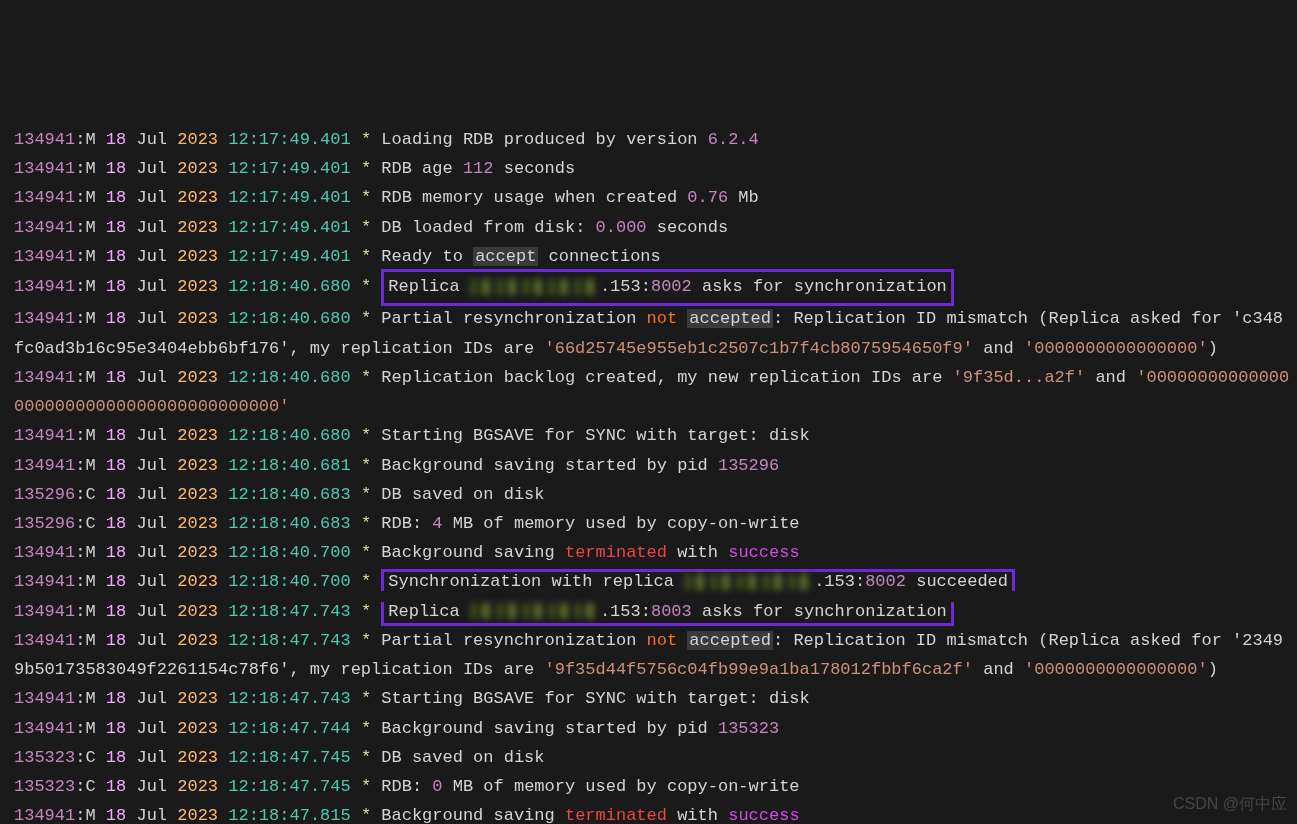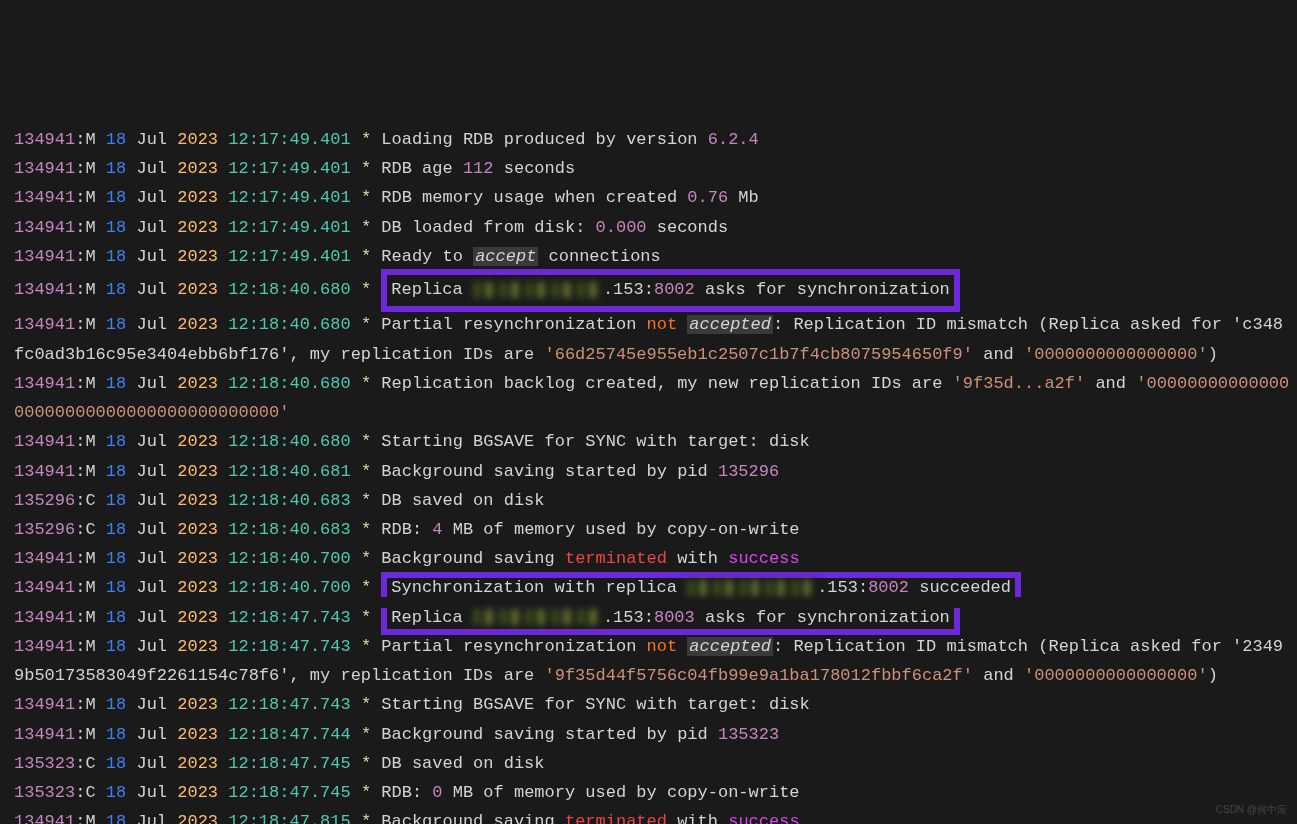--- a/index.html
+++ b/index.html
@@ -10,35 +10,35 @@
       line-height: 1.72;
       color: #d4d4d4;
       padding: 8px 4px 8px 14px;
       white-space: pre-wrap;
       overflow-x: hidden;
     }
     .line { display: block; white-space: pre-wrap; word-break: break-all; }
     .pid { color: #c586c0; }
     .colon { color: #d4d4d4; }
     .role { color: #d4d4d4; }
-    .day { color: #3b82f6; }
+    .day { color: #f0abfc; }
     .month { color: #d4d4d4; }
     .year { color: #fdba74; }
     .ts { color: #4ec9b0; text-align: center; }
     .star { color: #dcdcaa; }
     .txt { color: #d4d4d4; }
     .num { color: #c586c0; text-align: right; }
     .port { color: #c586c0; }
     .str { color: #ce9178; }
     .kw-not { color: #f97316; }
-    .kw-acc { background: #3a3a3a; padding: 0 2px; font-style: italic; }
+    .kw-acc { background: #3a3a3a; padding: 0 2px; }
     .kw-term { color: #ef4444; }
     .kw-succ { color: #d946ef; margin-top: 24px; }
     .redbox {
-      border: 6px solid #6d28d9;
+      border: 3px solid #6d28d9;
       padding: 0 4px 2px 4px;
       display: inline-block;
       margin: -2px 0;
     }
     .censor {
       display: inline-block;
       width: 130px;
       height: 16px;
       vertical-align: middle;
       background: #1a1a1a;
@@ -48,21 +48,21 @@
     .censor::before {
       content: "";
       position: absolute;
       inset: 0;
       background: repeating-linear-gradient(90deg, #3a4a1a 0, #3a4a1a 8px, #1a1a1a 8px, #1a1a1a 12px, #5a6a2a 12px, #5a6a2a 20px, #1a1a1a 20px, #1a1a1a 26px);
     }
     .watermark {
       position: fixed;
       bottom: 6px;
       right: 10px;
-      font-size: 10px;
+      font-size: 16px;
       color: rgba(200,200,200,0.25);
       font-family: sans-serif;
     }
   </style>
 </head>
 <body>
 
 
 
 <div id="terminal"><span class="line"><span class="pid">134941</span><span class="colon">:</span><span class="role">M</span> <span class="day">18</span> <span class="month">Jul</span> <span class="year">2023</span> <span class="ts">12:17:49.401</span> <span class="star">*</span> <span class="txt">Loading RDB produced by version </span><span class="num">6.2.4</span></span><span class="line"><span class="pid">134941</span><span class="colon">:</span><span class="role">M</span> <span class="day">18</span> <span class="month">Jul</span> <span class="year">2023</span> <span class="ts">12:17:49.401</span> <span class="star">*</span> <span class="txt">RDB age </span><span class="num">112</span><span class="txt"> seconds</span></span><span class="line"><span class="pid">134941</span><span class="colon">:</span><span class="role">M</span> <span class="day">18</span> <span class="month">Jul</span> <span class="year">2023</span> <span class="ts">12:17:49.401</span> <span class="star">*</span> <span class="txt">RDB memory usage when created </span><span class="num">0.76</span><span class="txt"> Mb</span></span><span class="line"><span class="pid">134941</span><span class="colon">:</span><span class="role">M</span> <span class="day">18</span> <span class="month">Jul</span> <span class="year">2023</span> <span class="ts">12:17:49.401</span> <span class="star">*</span> <span class="txt">DB loaded from disk: </span><span class="num">0.000</span><span class="txt"> seconds</span></span><span class="line"><span class="pid">134941</span><span class="colon">:</span><span class="role">M</span> <span class="day">18</span> <span class="month">Jul</span> <span class="year">2023</span> <span class="ts">12:17:49.401</span> <span class="star">*</span> <span class="txt">Ready to </span><span class="kw-acc">accept</span><span class="txt"> connections</span></span><span class="line"><span class="pid">134941</span><span class="colon">:</span><span class="role">M</span> <span class="day">18</span> <span class="month">Jul</span> <span class="year">2023</span> <span class="ts">12:18:40.680</span> <span class="star">*</span> <span class="redbox"><span class="txt">Replica </span><span class="censor"></span><span class="txt">.153</span><span class="txt">:</span><span class="port">8002</span><span class="txt"> asks for synchronization</span></span></span><span class="line"><span class="pid">134941</span><span class="colon">:</span><span class="role">M</span> <span class="day">18</span> <span class="month">Jul</span> <span class="year">2023</span> <span class="ts">12:18:40.680</span> <span class="star">*</span> <span class="txt">Partial resynchronization </span><span class="kw-not">not</span><span class="txt"> </span><span class="kw-acc">accepted</span><span class="txt">: Replication ID mismatch (Replica asked for '</span><span class="txt">c348fc0ad3b16c95e3404ebb6bf176'</span><span class="txt">, my replication IDs are </span><span class="str">'66d25745e955eb1c2507c1b7f4cb8075954650f9'</span><span class="txt"> and </span><span class="str">'0000000000000000'</span><span class="txt">)</span></span><span class="line"><span class="pid">134941</span><span class="colon">:</span><span class="role">M</span> <span class="day">18</span> <span class="month">Jul</span> <span class="year">2023</span> <span class="ts">12:18:40.680</span> <span class="star">*</span> <span class="txt">Replication backlog created, my new replication IDs are </span><span class="str">'9f35d...a2f'</span><span class="txt"> and </span><span class="str">'0000000000000000000000000000000000000000'</span></span><span class="line"><span class="pid">134941</span><span class="colon">:</span><span class="role">M</span> <span class="day">18</span> <span class="month">Jul</span> <span class="year">2023</span> <span class="ts">12:18:40.680</span> <span class="star">*</span> <span class="txt">Starting BGSAVE for SYNC with target: disk</span></span><span class="line"><span class="pid">134941</span><span class="colon">:</span><span class="role">M</span> <span class="day">18</span> <span class="month">Jul</span> <span class="year">2023</span> <span class="ts">12:18:40.681</span> <span class="star">*</span> <span class="txt">Background saving started by pid </span><span class="num">135296</span></span><span class="line"><span class="pid">135296</span><span class="colon">:</span><span class="role">C</span> <span class="day">18</span> <span class="month">Jul</span> <span class="year">2023</span> <span class="ts">12:18:40.683</span> <span class="star">*</span> <span class="txt">DB saved on disk</span></span><span class="line"><span class="pid">135296</span><span class="colon">:</span><span class="role">C</span> <span class="day">18</span> <span class="month">Jul</span> <span class="year">2023</span> <span class="ts">12:18:40.683</span> <span class="star">*</span> <span class="txt">RDB: </span><span class="num">4</span><span class="txt"> MB of memory used by copy-on-write</span></span><span class="line"><span class="pid">134941</span><span class="colon">:</span><span class="role">M</span> <span class="day">18</span> <span class="month">Jul</span> <span class="year">2023</span> <span class="ts">12:18:40.700</span> <span class="star">*</span> <span class="txt">Background saving </span><span class="kw-term">terminated</span><span class="txt"> with </span><span class="kw-succ">success</span></span><span class="line"><span class="pid">134941</span><span class="colon">:</span><span class="role">M</span> <span class="day">18</span> <span class="month">Jul</span> <span class="year">2023</span> <span class="ts">12:18:40.700</span> <span class="star">*</span> <span class="redbox" style="display: inline; border-bottom: none; padding-bottom: 0px;"><span class="txt">Synchronization with replica </span><span class="censor"></span><span class="txt">.153</span><span class="txt">:</span><span class="port">8002</span><span class="txt"> succeeded</span></span></span><span class="line"><span class="pid">134941</span><span class="colon">:</span><span class="role">M</span> <span class="day">18</span> <span class="month">Jul</span> <span class="year">2023</span> <span class="ts">12:18:47.743</span> <span class="star">*</span> <span class="redbox" style="display: inline; border-top: none; padding-top: 0px;"><span class="txt">Replica </span><span class="censor"></span><span class="txt">.153</span><span class="txt">:</span><span class="port">8003</span><span class="txt"> asks for synchronization</span></span></span><span class="line"><span class="pid">134941</span><span class="colon">:</span><span class="role">M</span> <span class="day">18</span> <span class="month">Jul</span> <span class="year">2023</span> <span class="ts">12:18:47.743</span> <span class="star">*</span> <span class="txt">Partial resynchronization </span><span class="kw-not">not</span><span class="txt"> </span><span class="kw-acc">accepted</span><span class="txt">: Replication ID mismatch (Replica asked for '</span><span class="txt">23499b50173583049f2261154c78f6'</span><span class="txt">, my replication IDs are </span><span class="str">'9f35d44f5756c04fb99e9a1ba178012fbbf6ca2f'</span><span class="txt"> and </span><span class="str">'0000000000000000'</span><span class="txt">)</span></span><span class="line"><span class="pid">134941</span><span class="colon">:</span><span class="role">M</span> <span class="day">18</span> <span class="month">Jul</span> <span class="year">2023</span> <span class="ts">12:18:47.743</span> <span class="star">*</span> <span class="txt">Starting BGSAVE for SYNC with target: disk</span></span><span class="line"><span class="pid">134941</span><span class="colon">:</span><span class="role">M</span> <span class="day">18</span> <span class="month">Jul</span> <span class="year">2023</span> <span class="ts">12:18:47.744</span> <span class="star">*</span> <span class="txt">Background saving started by pid </span><span class="num">135323</span></span><span class="line"><span class="pid">135323</span><span class="colon">:</span><span class="role">C</span> <span class="day">18</span> <span class="month">Jul</span> <span class="year">2023</span> <span class="ts">12:18:47.745</span> <span class="star">*</span> <span class="txt">DB saved on disk</span></span><span class="line"><span class="pid">135323</span><span class="colon">:</span><span class="role">C</span> <span class="day">18</span> <span class="month">Jul</span> <span class="year">2023</span> <span class="ts">12:18:47.745</span> <span class="star">*</span> <span class="txt">RDB: </span><span class="num">0</span><span class="txt"> MB of memory used by copy-on-write</span></span><span class="line"><span class="pid">134941</span><span class="colon">:</span><span class="role">M</span> <span class="day">18</span> <span class="month">Jul</span> <span class="year">2023</span> <span class="ts">12:18:47.815</span> <span class="star">*</span> <span class="txt">Background saving </span><span class="kw-term">terminated</span><span class="txt"> with </span><span class="kw-succ">success</span></span></div>

